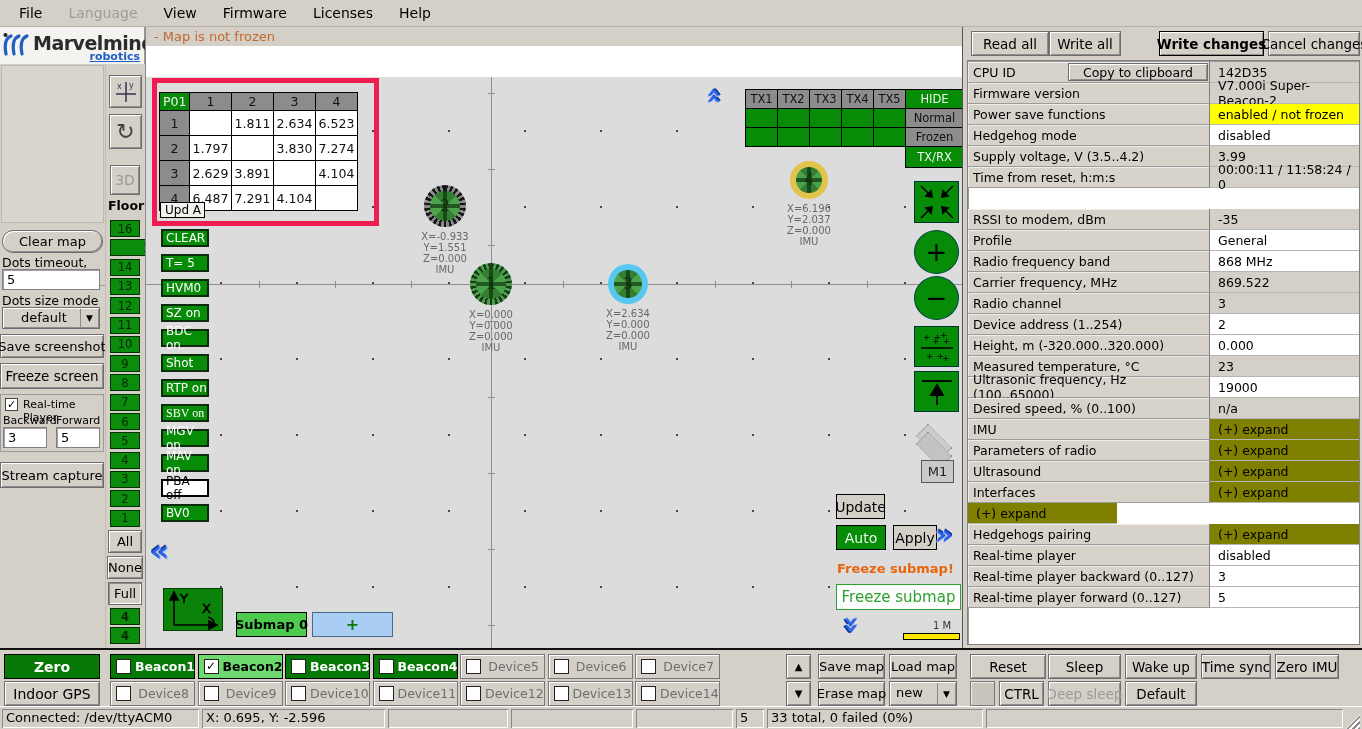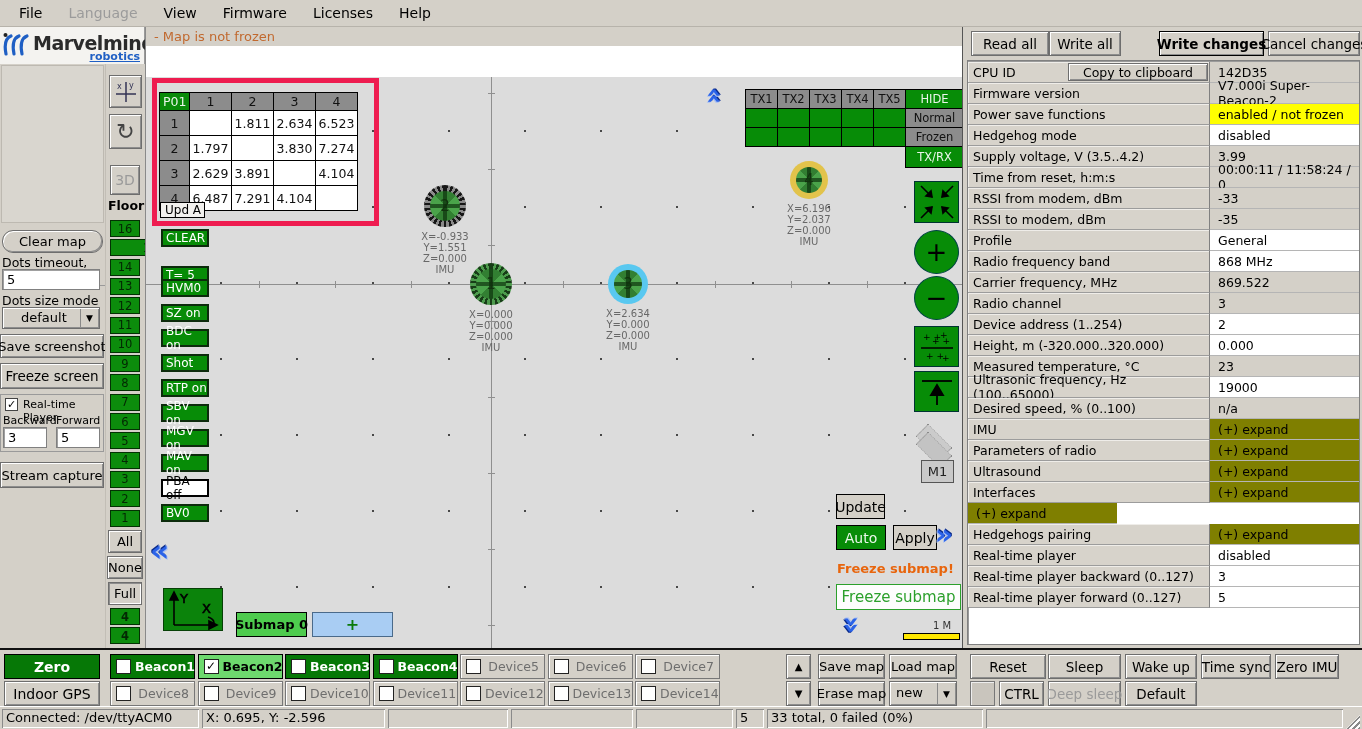--- a/index.html
+++ b/index.html
@@ -230,27 +230,27 @@
           <div class="dcell val" style="width: 42px; height: 25px;">6.487</div>
           <div class="dcell val" style="width: 42px; height: 25px;">7.291</div>
           <div class="dcell val" style="width: 42px; height: 25px;">4.104</div>
           <div class="dcell val" style="width: 42px; height: 25px;"></div>
         </div>
       </div>
     <div id="updA" class="btn">Upd A</div>
 
     <div id="modebtns">
         <div class="modebtn" style="top: 152px;">CLEAR</div>
-        <div class="modebtn" style="top: 189px;">T= 5</div>
+        <div class="modebtn" style="top: 177px;">T= 5</div>
         <div class="modebtn" style="top: 202px;">HVM0</div>
         <div class="modebtn" style="top: 227px;">SZ on</div>
         <div class="modebtn" style="top: 252px;">BDC on</div>
         <div class="modebtn" style="top: 277px;">Shot</div>
         <div class="modebtn" style="top: 302px;">RTP on</div>
-        <div class="modebtn" style="top: 327px;">SBV on</div>
+        <div class="modebtn" style="top: 327px; font-family: Liberation Serif, serif;">SBV on</div>
         <div class="modebtn" style="top: 352px;">MGV on</div>
         <div class="modebtn" style="top: 377px;">MAV on</div>
         <div class="modebtn white" style="top: 402px;">PBA off</div>
         <div class="modebtn" style="top: 427px;">BV0</div>
       </div>
 
     <div class="abs chev" style="left:561px;top:6px;font-size:26px;transform:rotate(90deg);">«</div>
     <div id="tx">
         <div class="txrow">
           <div class="txcell txhdr" style="width: 33px; height: 20px;">TX1</div>
@@ -418,26 +418,20 @@
             <span>Supply voltage, V (3.5..4.2)</span>
           </div>
           <div class="pvalue bg-default">3.99</div>
         </div>
         <div class="prow" style="top: 106px;">
           <div class="plabel">
             <span>Time from reset, h:m:s</span>
           </div>
           <div class="pvalue bg-default">00:00:11 / 11:58:24 / 0</div>
         </div>
-        <div class="prow" style="top: 127px;">
-          <div class="plabel">
-            <span>RSSI from modem, dBm</span>
-          </div>
-          <div class="pvalue bg-default">-33</div>
-        </div>
         <div class="prow" style="top: 148px;">
           <div class="plabel">
             <span>RSSI to modem, dBm</span>
           </div>
           <div class="pvalue bg-default">-35</div>
         </div>
         <div class="prow" style="top: 169px;">
           <div class="plabel">
             <span>Profile</span>
           </div>

